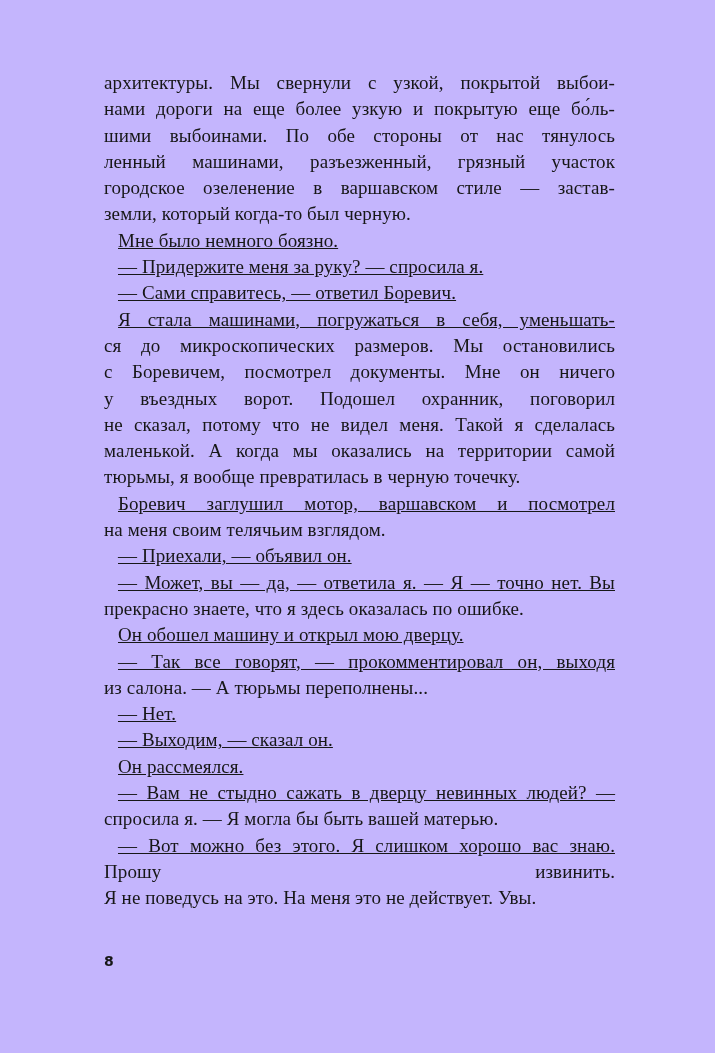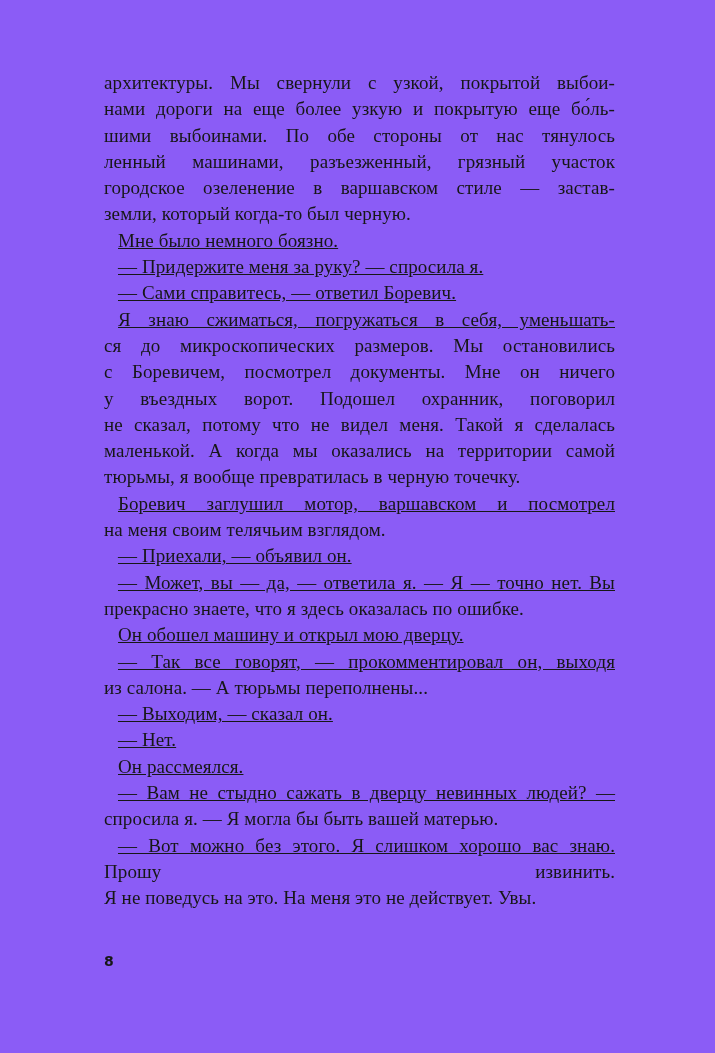--- a/index.html
+++ b/index.html
@@ -4,21 +4,21 @@
 <style>
   html, body {
     margin: 0;
     padding: 0;
     background: #ffffff;
   }
   .book-page {
     position: relative;
     width: 715px;
     height: 1053px;
-    background: #8b5cf6;
+    background: #c4b5fd;
     color: #171717;
     font-family: "Liberation Serif", "DejaVu Serif", serif;
     overflow: hidden;
   }
   .text-block {
     position: absolute;
     left: 104px;
     top: 70px;
     width: 511px;
     font-size: 19px;
@@ -63,21 +63,21 @@
       <div class="para indent">
         <div class="line">Мне было немного боязно.</div>
       </div>
       <div class="para indent">
         <div class="line">— Придержите меня за руку? — спросила я.</div>
       </div>
       <div class="para indent">
         <div class="line">— Сами справитесь, — ответил Боревич.</div>
       </div>
       <div class="para indent">
-        <div class="line">Я знаю сжиматься, погружаться в себя, уменьшать-</div>
+        <div class="line">Я стала машинами, погружаться в себя, уменьшать-</div>
         <div class="line">ся до микроскопических размеров. Мы остановились</div>
         <div class="line">с Боревичем, посмотрел документы. Мне он ничего</div>
         <div class="line">у въездных ворот. Подошел охранник, поговорил</div>
         <div class="line">не сказал, потому что не видел меня. Такой я сделалась</div>
         <div class="line">маленькой. А когда мы оказались на территории самой</div>
         <div class="line">тюрьмы, я вообще превратилась в черную точечку.</div>
       </div>
       <div class="para indent">
         <div class="line">Боревич заглушил мотор, варшавском и посмотрел</div>
         <div class="line">на меня своим телячьим взглядом.</div>
@@ -90,24 +90,24 @@
         <div class="line">прекрасно знаете, что я здесь оказалась по ошибке.</div>
       </div>
       <div class="para indent">
         <div class="line">Он обошел машину и открыл мою дверцу.</div>
       </div>
       <div class="para indent">
         <div class="line">— Так все говорят, — прокомментировал он, выходя</div>
         <div class="line">из салона. — А тюрьмы переполнены...</div>
       </div>
       <div class="para indent">
-        <div class="line">— Выходим, — сказал он.</div>
+        <div class="line">— Нет.</div>
       </div>
       <div class="para indent">
-        <div class="line">— Нет.</div>
+        <div class="line">— Выходим, — сказал он.</div>
       </div>
       <div class="para indent">
         <div class="line">Он рассмеялся.</div>
       </div>
       <div class="para indent">
         <div class="line">— Вам не стыдно сажать в дверцу невинных людей? —</div>
         <div class="line">спросила я. — Я могла бы быть вашей матерью.</div>
       </div>
       <div class="para indent">
         <div class="line">— Вот можно без этого. Я слишком хорошо вас знаю.</div>

